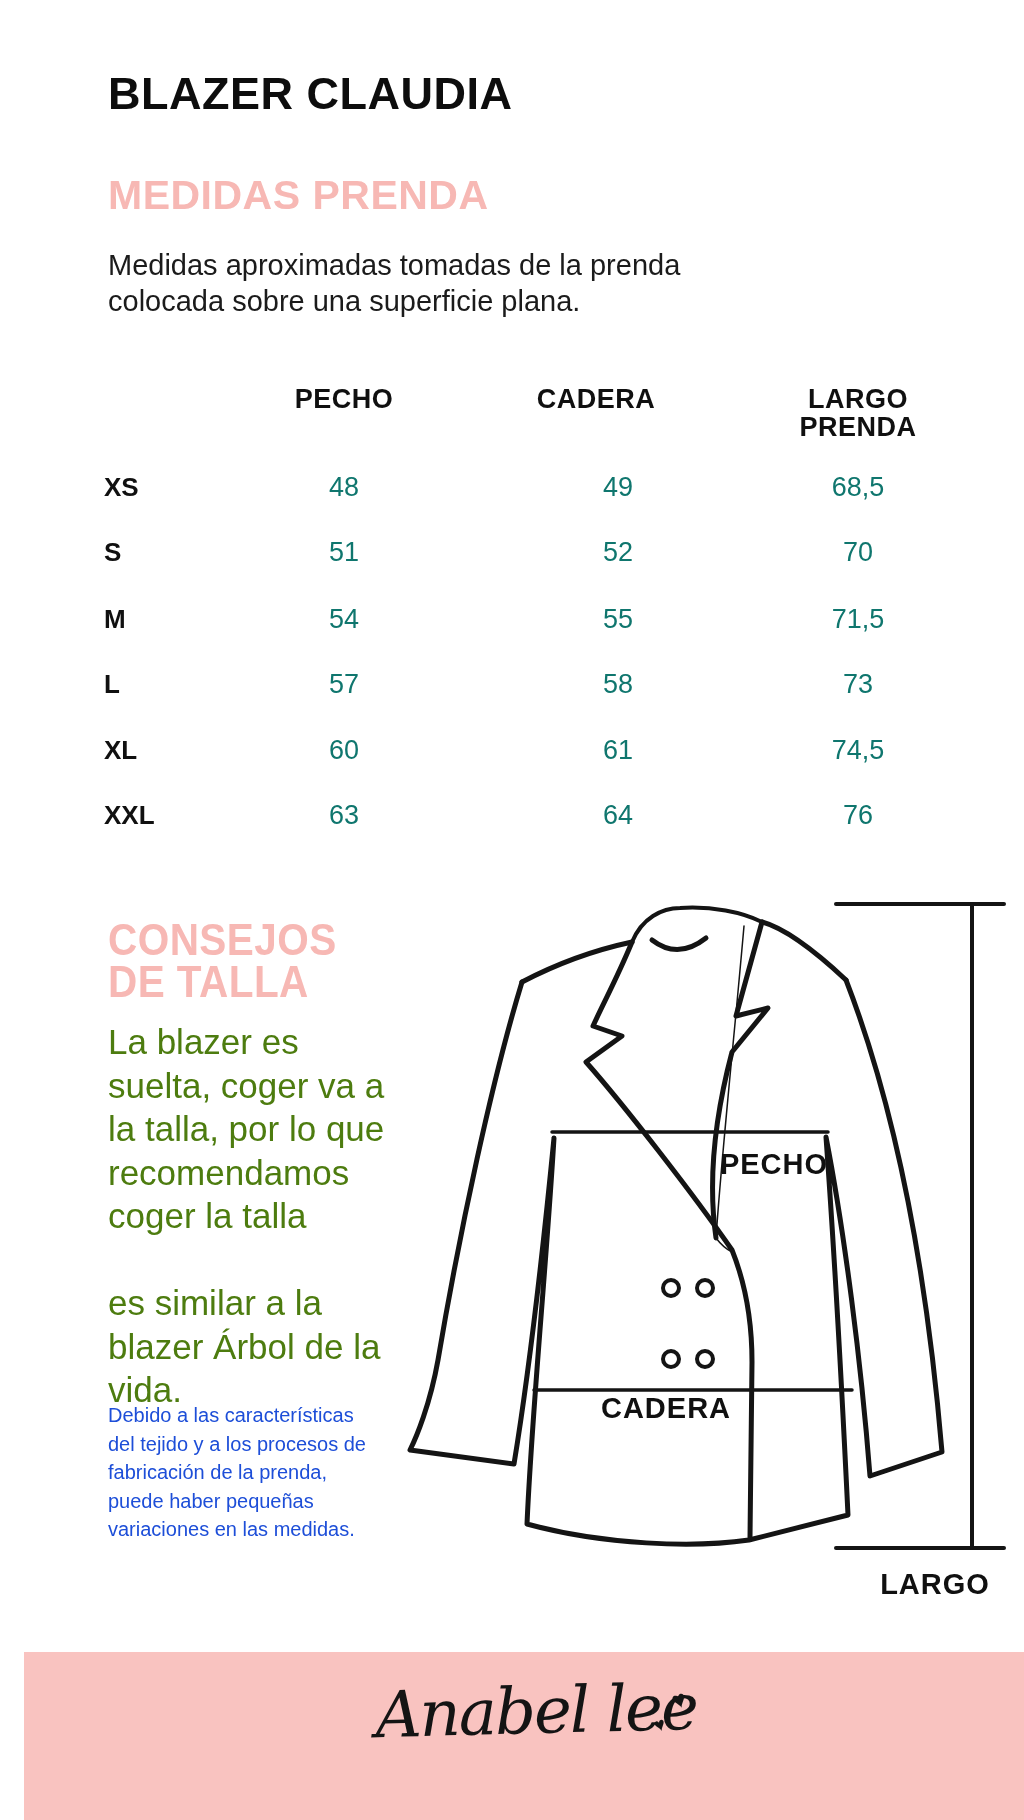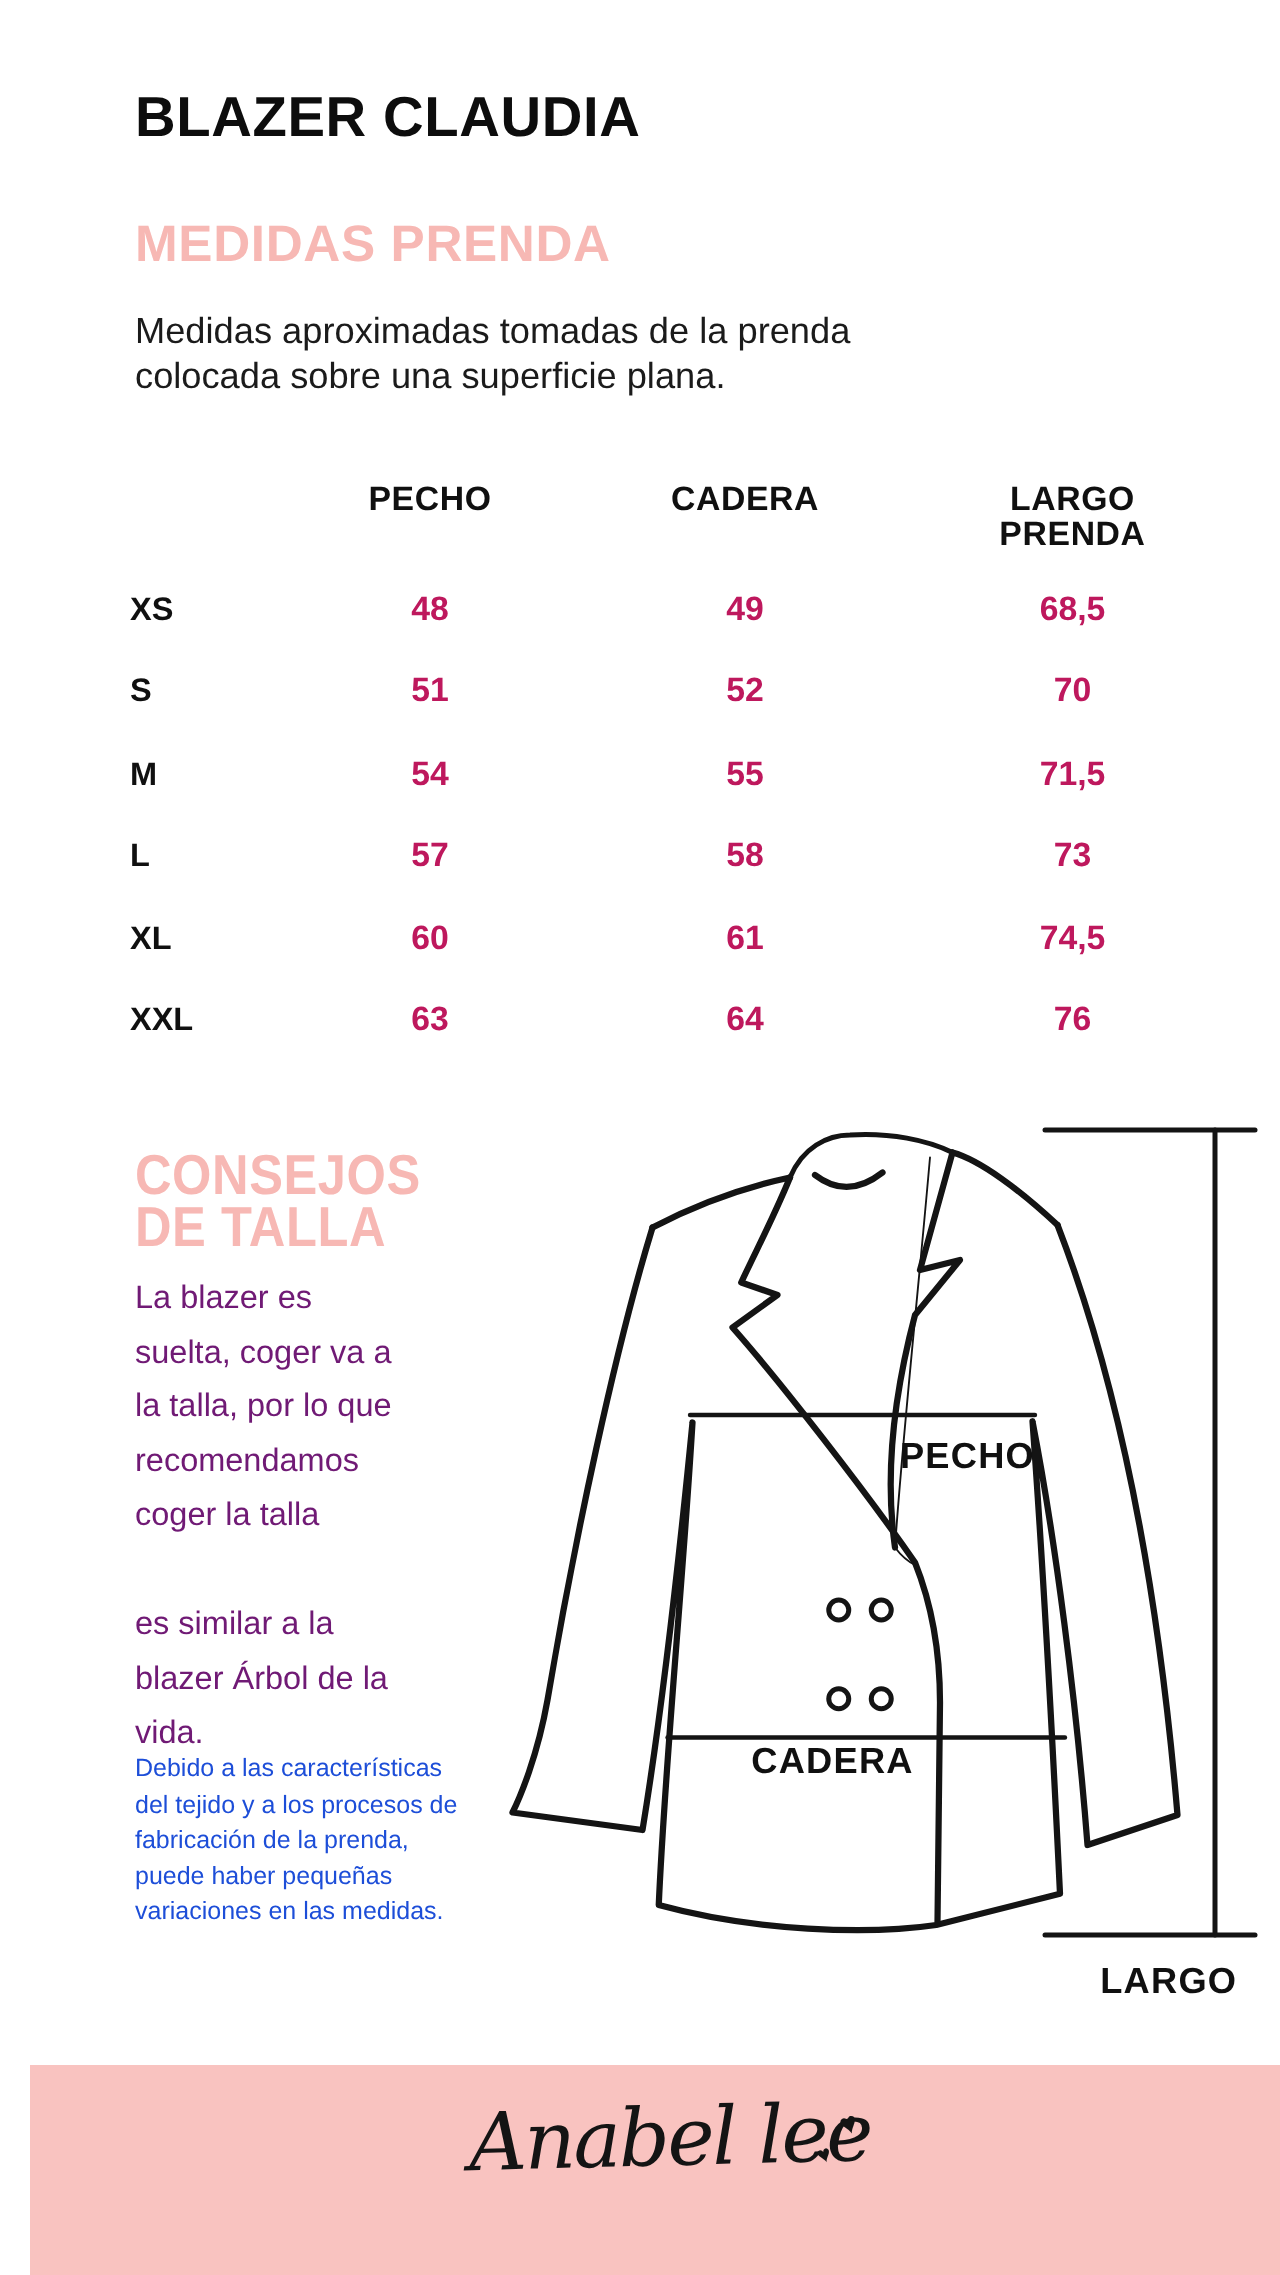--- a/index.html
+++ b/index.html
@@ -17,24 +17,24 @@
 
   
   .size-table{position:absolute;left:78px;top:378px;width:880px;height:470px;}
   .th{position:absolute;width:200px;text-align:center;font-weight:bold;font-size:27px;letter-spacing:.5px;color:#101010;}
   .th-pecho{left:142px;top:6px;}
   .th-cadera{left:394px;top:6px;}
   .th-largo1{left:656px;top:6px;}
   .th-largo2{left:656px;top:34px;}
   .t-row{position:absolute;left:0;width:880px;height:36px;line-height:36px;}
   .c-size{position:absolute;left:2px;font-weight:bold;font-size:26px;color:#101010;}
-  .c-val{position:absolute;width:200px;text-align:center;font-size:27px;color:#be185d;font-weight:bold;}
-  .c1{left:142px;}.c2{left:394px;}.c3{left:656px;}
+  .c-val{position:absolute;width:200px;text-align:center;font-size:27px;color:#0f766e;}
+  .c1{left:142px;}.c2{left:416px;}.c3{left:656px;}
 
-  .body-line{position:absolute;left:84px;font-size:26px;color:#701a75;white-space:nowrap;}
+  .body-line{position:absolute;left:84px;font-size:35px;color:#4d7c0f;white-space:nowrap;}
   .disc-line{position:absolute;left:84px;font-size:20px;color:#1d4ed8;white-space:nowrap;}
 
   .diagram{position:absolute;left:340px;top:890px;width:660px;height:720px;}
   .diagram text{font-family:"Liberation Sans",sans-serif;font-weight:bold;fill:#101010;}
 
   .footer{position:absolute;left:0;top:1652px;width:1024px;height:168px;background:#f9c3c0;}
   .brand-logo{position:absolute;left:0;top:22px;width:1024px;text-align:center;
               font-family:"DejaVu Serif",serif;font-style:italic;font-size:64px;
               color:#141414;letter-spacing:-2px;transform:rotate(-1.5deg);}
   .heart{position:absolute;color:#141414;transform:rotate(-18deg);}

